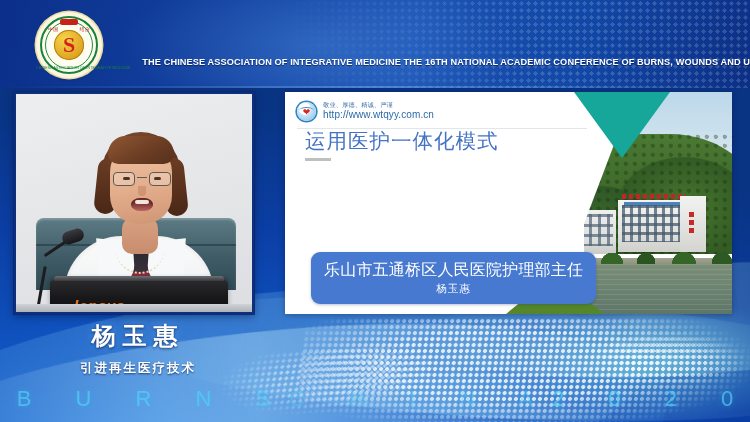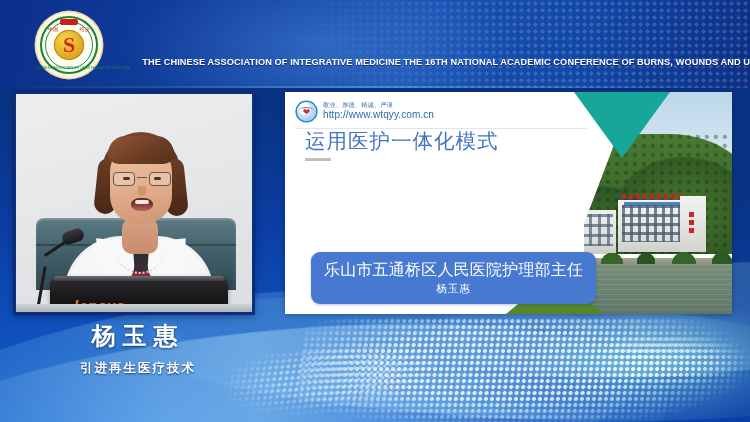--- a/index.html
+++ b/index.html
@@ -704,14 +704,19 @@
       <div class="l1">乐山市五通桥区人民医院护理部主任</div>
       <div class="l2">杨玉惠</div>
     </div>
   </div>
 
   <div id="speaker-block">
     <div id="speaker-name">杨玉惠</div>
     <div id="speaker-org">引进再生医疗技术</div>
   </div>
 
+  <div id="wordmark">
+    <span>B U R N S</span>
+    <span class="wm-dim">C H I N A</span>
+    <span>2 0 2 0</span>
+  </div>
 
 </div>
 
 </body></html>

